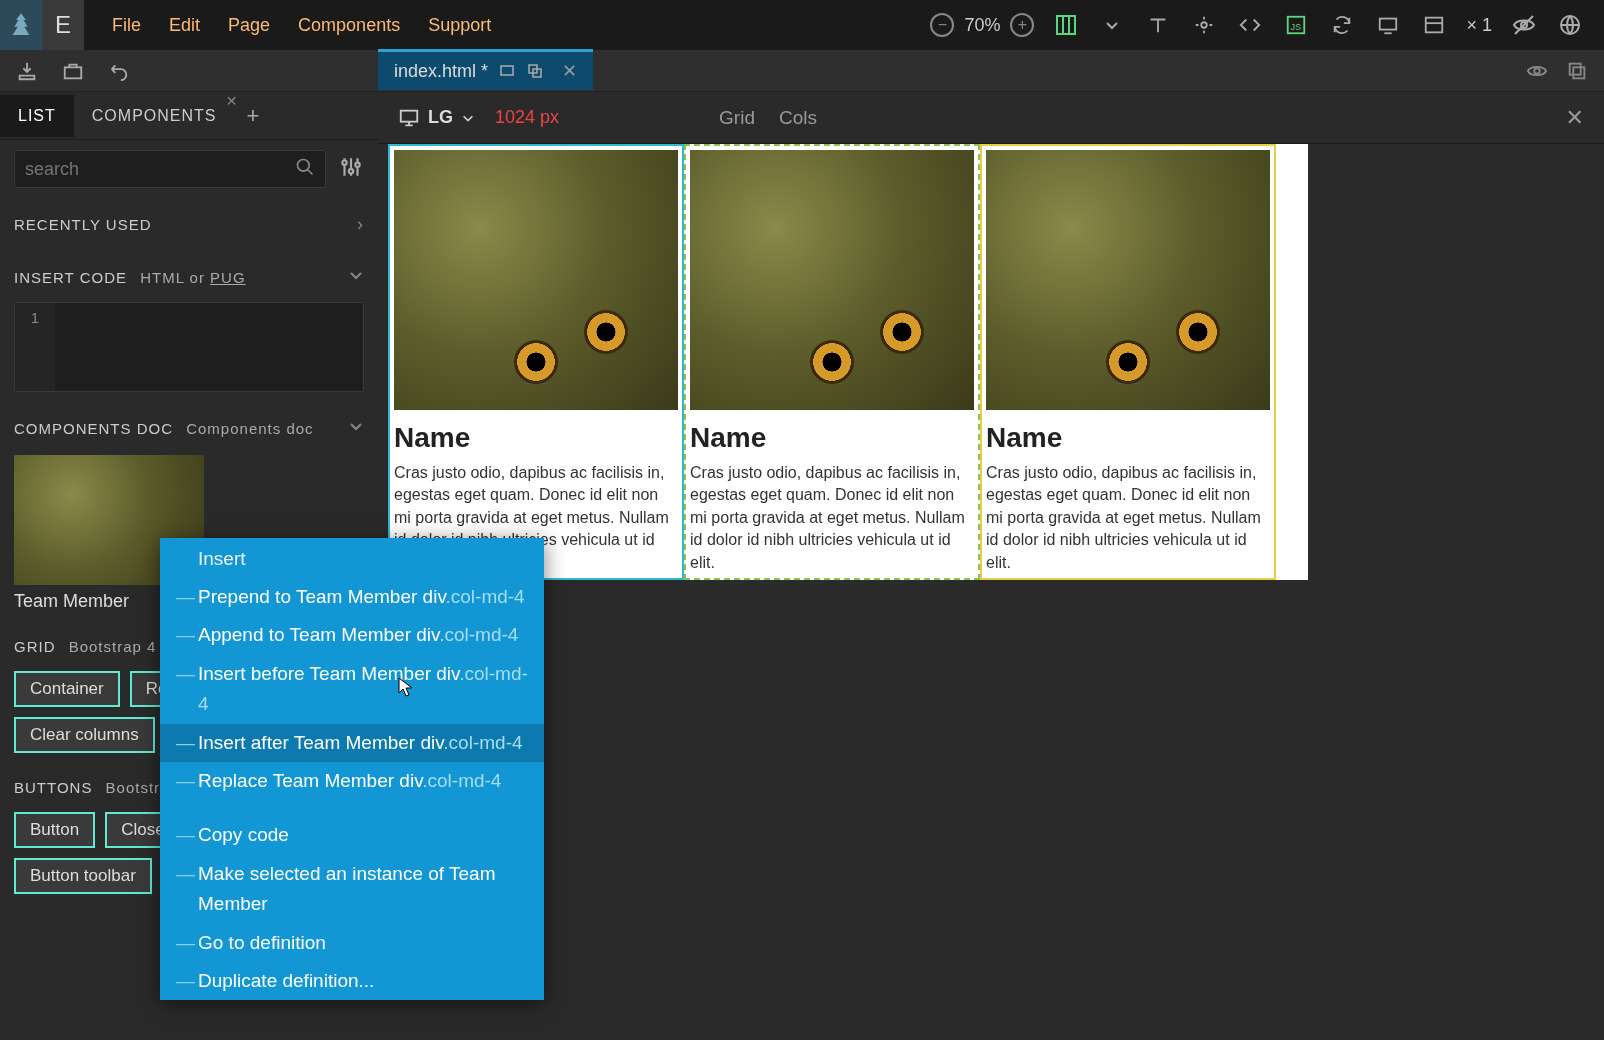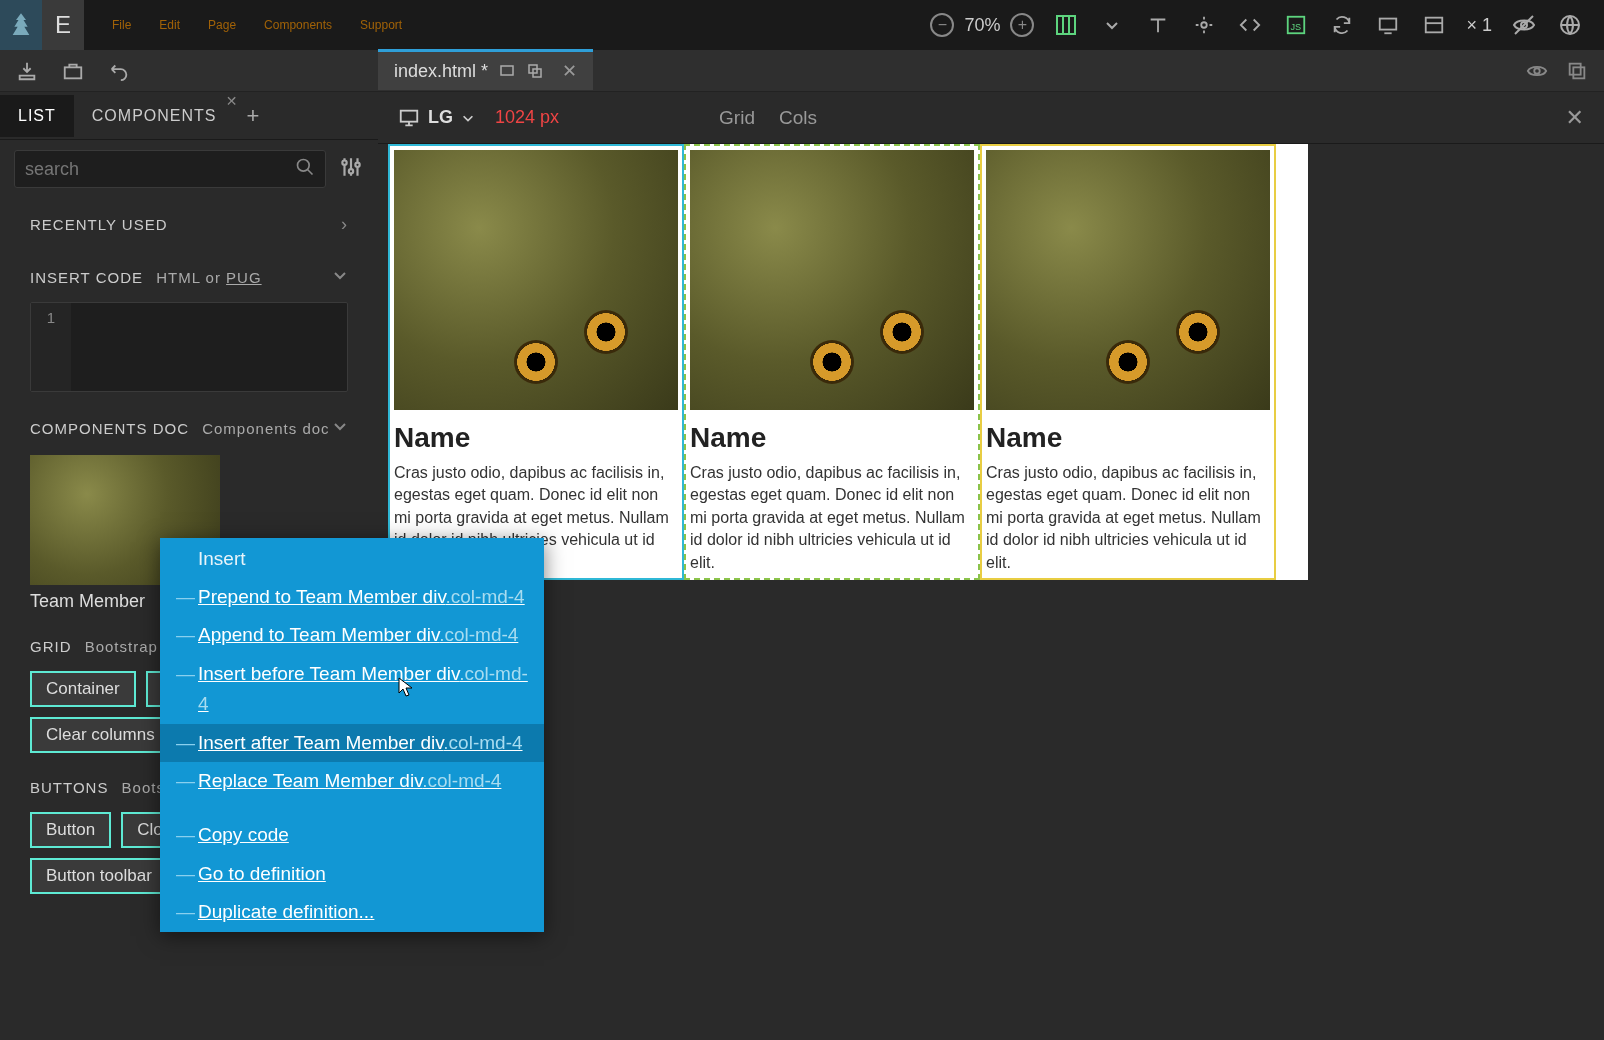--- a/index.html
+++ b/index.html
@@ -2,56 +2,56 @@
 <html><head>
 <meta charset="utf-8">
 <style>
 * { margin: 0; padding: 0; box-sizing: border-box; font-family: -apple-system, BlinkMacSystemFont, "Segoe UI", sans-serif; }
 body { background: #2a2a2a; color: #ccc; width: 1604px; height: 1040px; overflow: hidden; }
 
 .topbar { height: 50px; background: #1a1a1a; display: flex; align-items: center; }
 .logo-pine { width: 42px; height: 50px; background: #2d4a5a; display: flex; align-items: center; justify-content: center; }
 .logo-e { width: 42px; height: 50px; background: #3a3a3a; display: flex; align-items: center; justify-content: center; font-size: 24px; color: #ddd; font-weight: 300; }
 .menu { display: flex; gap: 28px; margin-left: 28px; }
-.menu-item { color: #a16207; font-size: 12px; cursor: pointer; }
+.menu-item { color: #fdba74; font-size: 18px; cursor: pointer; }
 .toolbar-right { margin-left: auto; display: flex; align-items: center; gap: 18px; padding-right: 20px; }
 .zoom-group { display: flex; align-items: center; gap: 10px; }
 .zoom-btn { width: 24px; height: 24px; border: 2px solid #888; border-radius: 50%; display:flex; align-items:center; justify-content:center; color:#888; font-size:16px; cursor:pointer;}
 .zoom-label { color: #ccc; font-size: 18px; }
 .tool-icon { width: 28px; height: 28px; display:flex; align-items:center; justify-content:center; cursor:pointer; }
 .tool-icon svg, .tool-icon span { color: #aaa; }
 .tool-green svg { stroke: #5dd47e; }
 .xcount { color:#ccc; font-size:18px; }
 
 .secondbar { height: 42px; background: #2f2f2f; display: flex; align-items: center; padding: 0 14px; gap: 20px; border-bottom: 1px solid #222; }
 .sb-icon { width:26px; height:26px; cursor:pointer; display:flex; align-items:center; justify-content:center; }
 
 .tabbar-area { position:absolute; left: 378px; top: 50px; height: 40px; display:flex; align-items:flex-end;}
-.tab-active { background:#404040; border-top: 3px solid #2f9fd8; padding: 8px 16px; display:flex; align-items:center; gap:10px; color:#ddd; font-size:18px; }
+.tab-active { background:#0c4a6e; border-top: 3px solid #2f9fd8; padding: 8px 16px; display:flex; align-items:center; gap:10px; color:#ddd; font-size:18px; }
 .tab-icon { width:18px; height:18px; display:flex; align-items:center; justify-content:center;}
 .tab-close { margin-left:8px; color:#999; cursor:pointer; }
 
 .main { display: flex; height: calc(1040px - 50px); }
 
 .sidebar { width: 378px; background: #2a2a2a; overflow: hidden; position: relative; }
 .sidebar-inner { padding: 0; }
 
 .tabs-panel { display:flex; align-items:center; height:48px; border-bottom: 1px solid #1a1a1a; }
 .ptab { padding: 12px 18px; font-size: 16px; color:#ccc; cursor:pointer; letter-spacing: 1px; position:relative; }
 .ptab.active { background:#1a1a1a; color:#fff; }
 .ptab-close { position:absolute; top:-2px; right:-4px; font-size:14px; color:#888;}
 .add-tab { margin-left: 12px; font-size: 22px; color:#aaa; cursor:pointer; }
 
 .search-row { display:flex; align-items:center; padding: 10px 14px; gap:12px; }
 .search-box { flex:1; background:#1e1e1e; border:1px solid #3a3a3a; border-radius:3px; display:flex; align-items:center; padding: 6px 10px; }
 .search-input { background:transparent; border:none; color:#ccc; font-size:18px; flex:1; outline:none; }
 .search-icon { color:#888; }
 .filter-icon { cursor:pointer; }
 
-.section { padding: 10px 30px; }
+.section { padding: 10px 14px; }
 .section-header { display:flex; justify-content:space-between; align-items:center; color:#ccc; letter-spacing:1px; font-size:15px; padding: 6px 0; cursor:pointer; }
 .chev { font-size:18px; color:#888; }
 .section-sub { color:#aaa; font-size:15px; margin-left: 8px; }
 .section-sub a { color:#aaa; text-decoration: underline; }
 
 .code-area { margin-top:8px; background:#1e1e1e; border:1px solid #3a3a3a; border-radius:2px; height:90px; display:flex; }
 .gutter { width:40px; background:#252525; color:#888; text-align:center; padding-top:6px; font-size:15px; }
 .code-body { flex:1; }
 
 .comp-thumb { margin-top:10px; width:190px; height:130px; background:#5a6a3a; position:relative; overflow:hidden; }
@@ -78,21 +78,21 @@
 .card-img { width:100%; height: 260px; background: #6a6a3a; position:relative; overflow:hidden; }
 .owl { position:absolute; inset:0; background: radial-gradient(circle at 30% 30%, #8a8a4a 0%, #5a5a2a 50%, #3a3a1a 100%); }
 .owl-eye { position:absolute; width:44px; height:44px; border-radius:50%; background: radial-gradient(circle, #000 30%, #d69a2a 31%, #d69a2a 60%, #3a2a0a 61%); }
 .owl-eye.e1 { right:50px; top:160px; }
 .owl-eye.e2 { right:120px; top:190px; }
 .card-title { font-size:28px; font-weight:700; color:#222; margin:12px 0 8px 0; }
 .card-text { font-size:16px; color:#333; line-height:1.4; }
 
 .context-menu { position:absolute; left:160px; top:538px; width:384px; background:#1297d4; color:#fff; font-size:19px; box-shadow: 0 4px 20px rgba(0,0,0,0.5); z-index:100; }
 .ctx-header { padding:10px 38px 8px; font-weight:400; color:#e8f4fa; }
-.ctx-item { padding:4px 10px 4px 38px; cursor:pointer; position:relative; line-height:1.6;text-decoration:underline;}
+.ctx-item { padding:4px 10px 4px 38px; cursor:pointer; position:relative; line-height:1.6;}
 .ctx-item:hover, .ctx-item.hover { background:#0c7aae; }
 .ctx-item::before { content:"—"; position:absolute; left:16px; color:#8ad0ee; }
 .ctx-suffix { color:#a8dcf0; }
 .ctx-sep { height:16px; }
 
 .cursor { position:absolute; left:398px; top:677px; z-index:200; }
 
 .pine-svg { width:20px; height:28px; }
 
 </style>
@@ -403,20 +403,21 @@
 
 <div class="context-menu">
   <div class="ctx-header">Insert</div>
   <div class="ctx-item"><span>Prepend to Team Member div</span><span class="ctx-suffix">.col-md-4</span></div>
   <div class="ctx-item"><span>Append to Team Member div</span><span class="ctx-suffix">.col-md-4</span></div>
   <div class="ctx-item"><span>Insert before Team Member div</span><span class="ctx-suffix">.col-md-4</span></div>
   <div class="ctx-item hover"><span>Insert after Team Member div</span><span class="ctx-suffix">.col-md-4</span></div>
   <div class="ctx-item"><span>Replace Team Member div</span><span class="ctx-suffix">.col-md-4</span></div>
   <div class="ctx-sep"></div>
   <div class="ctx-item">Copy code</div>
+  <div class="ctx-item">Make selected an instance of Team Member</div>
   <div class="ctx-item">Go to definition</div>
   <div class="ctx-item">Duplicate definition...</div>
 </div>
 
 <div class="cursor">
   <svg width="18" height="22" viewBox="0 0 18 22">
       <path d="M1 1 L1 16 L5 12 L8 19 L11 18 L8 11 L14 11 Z" fill="#fff" stroke="#000" stroke-width="1"></path>
     </svg>
 </div>
 

